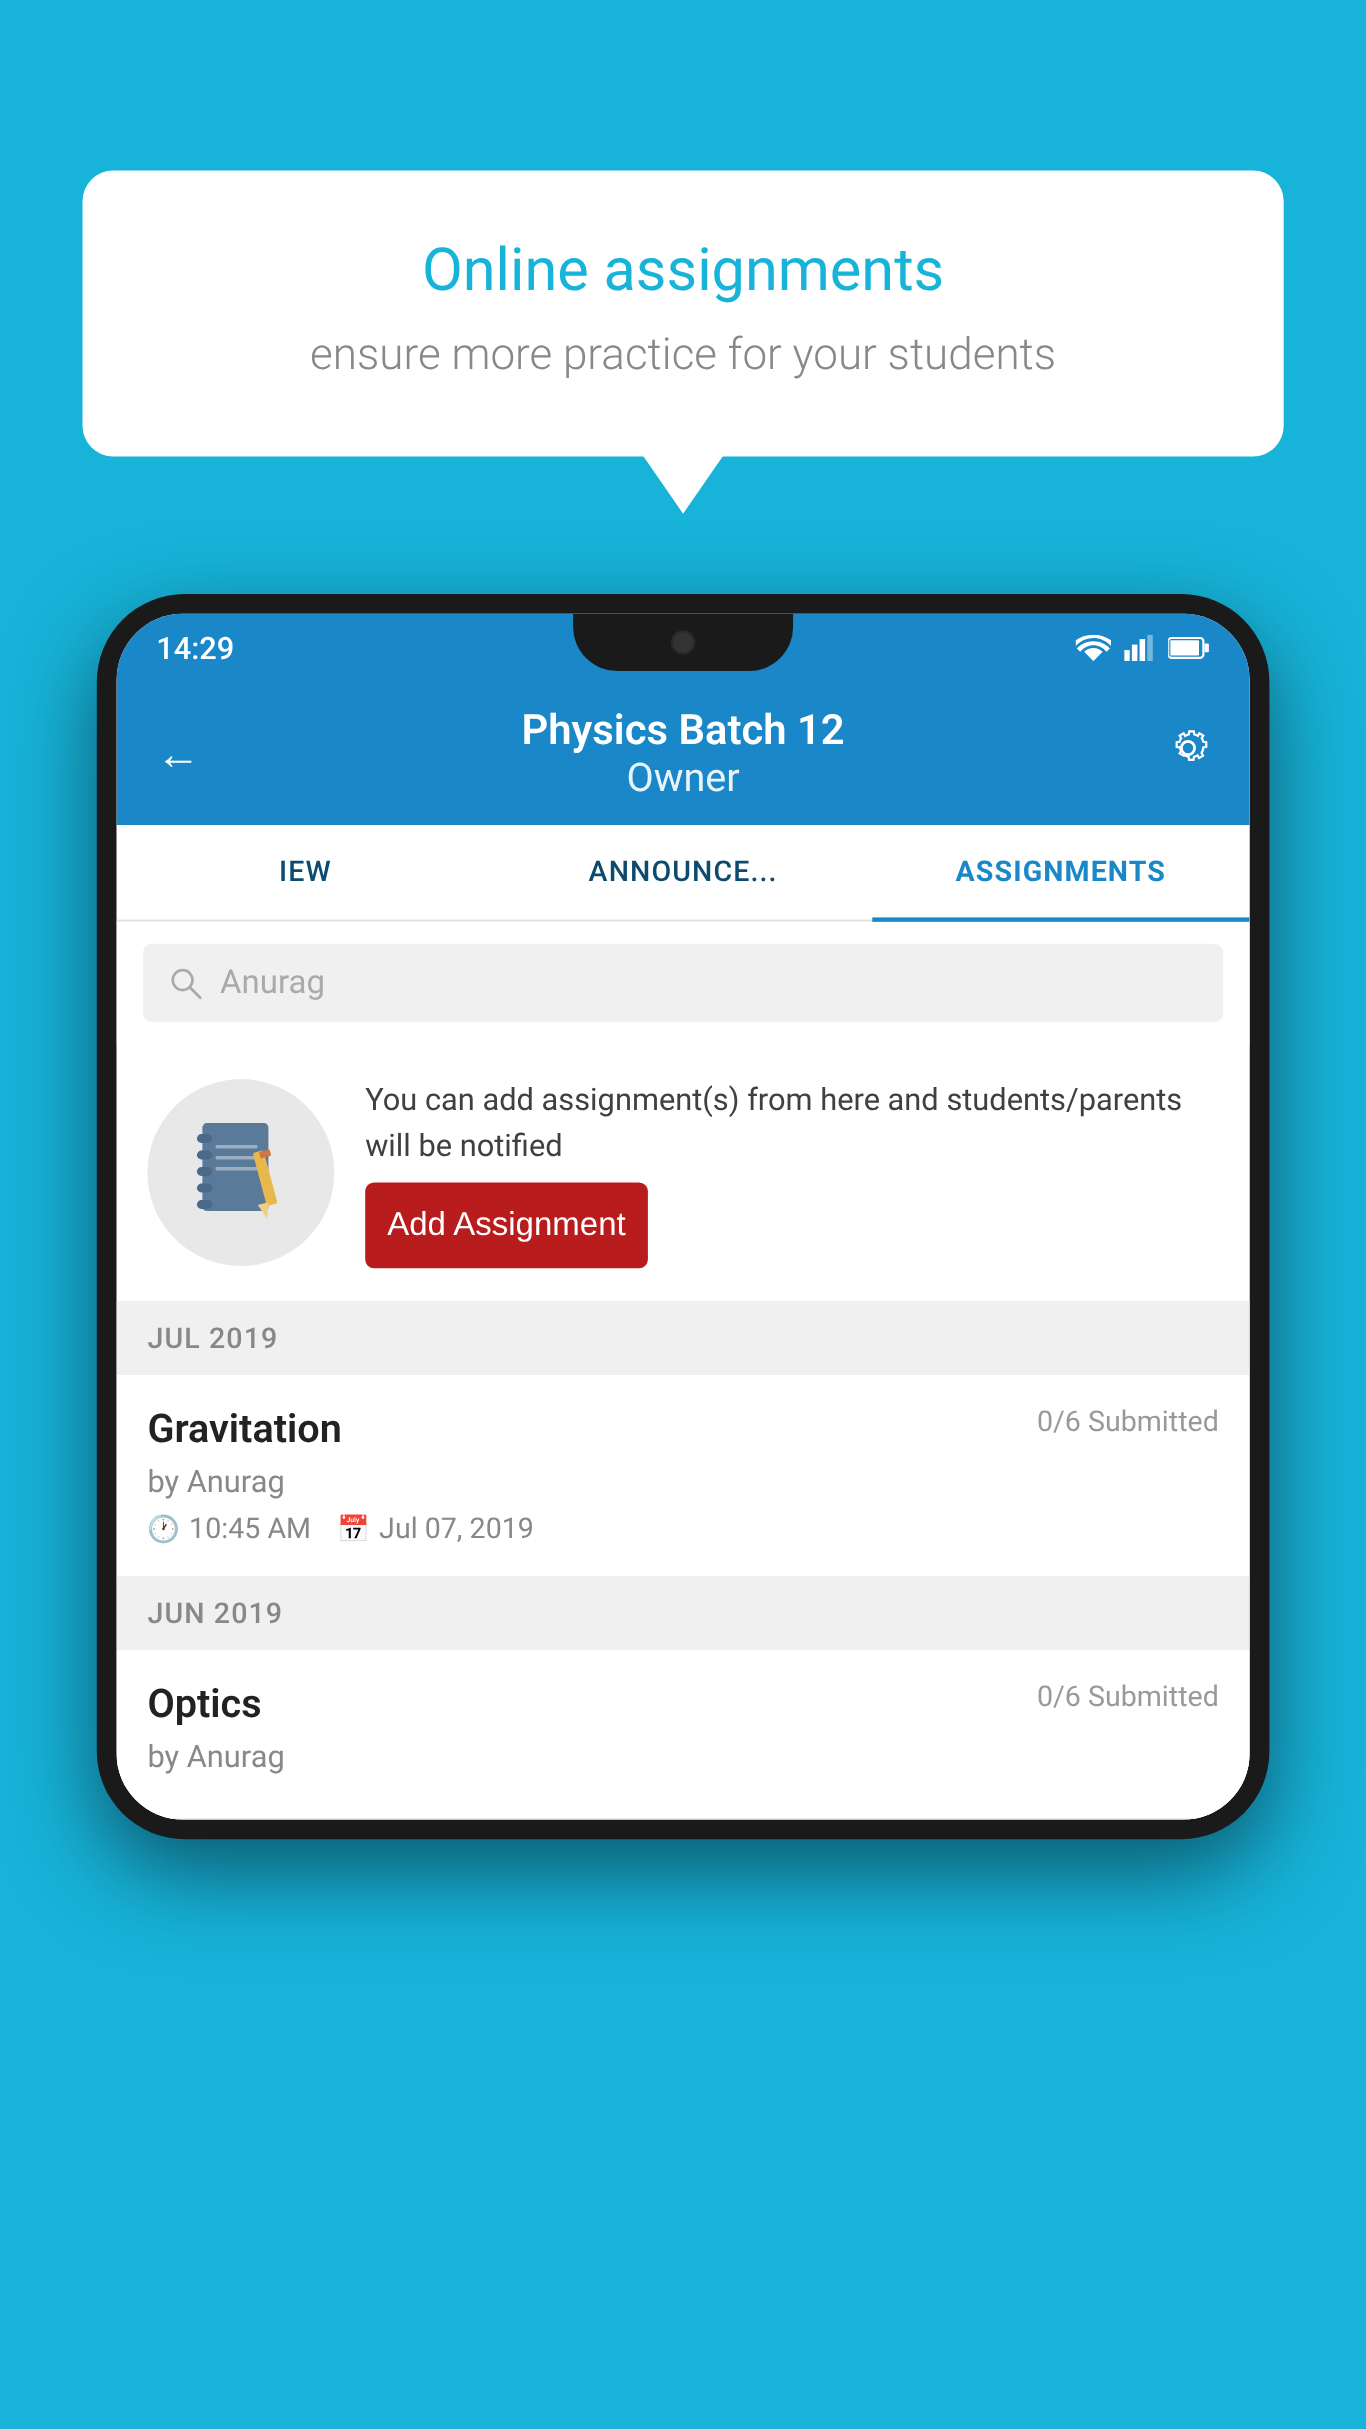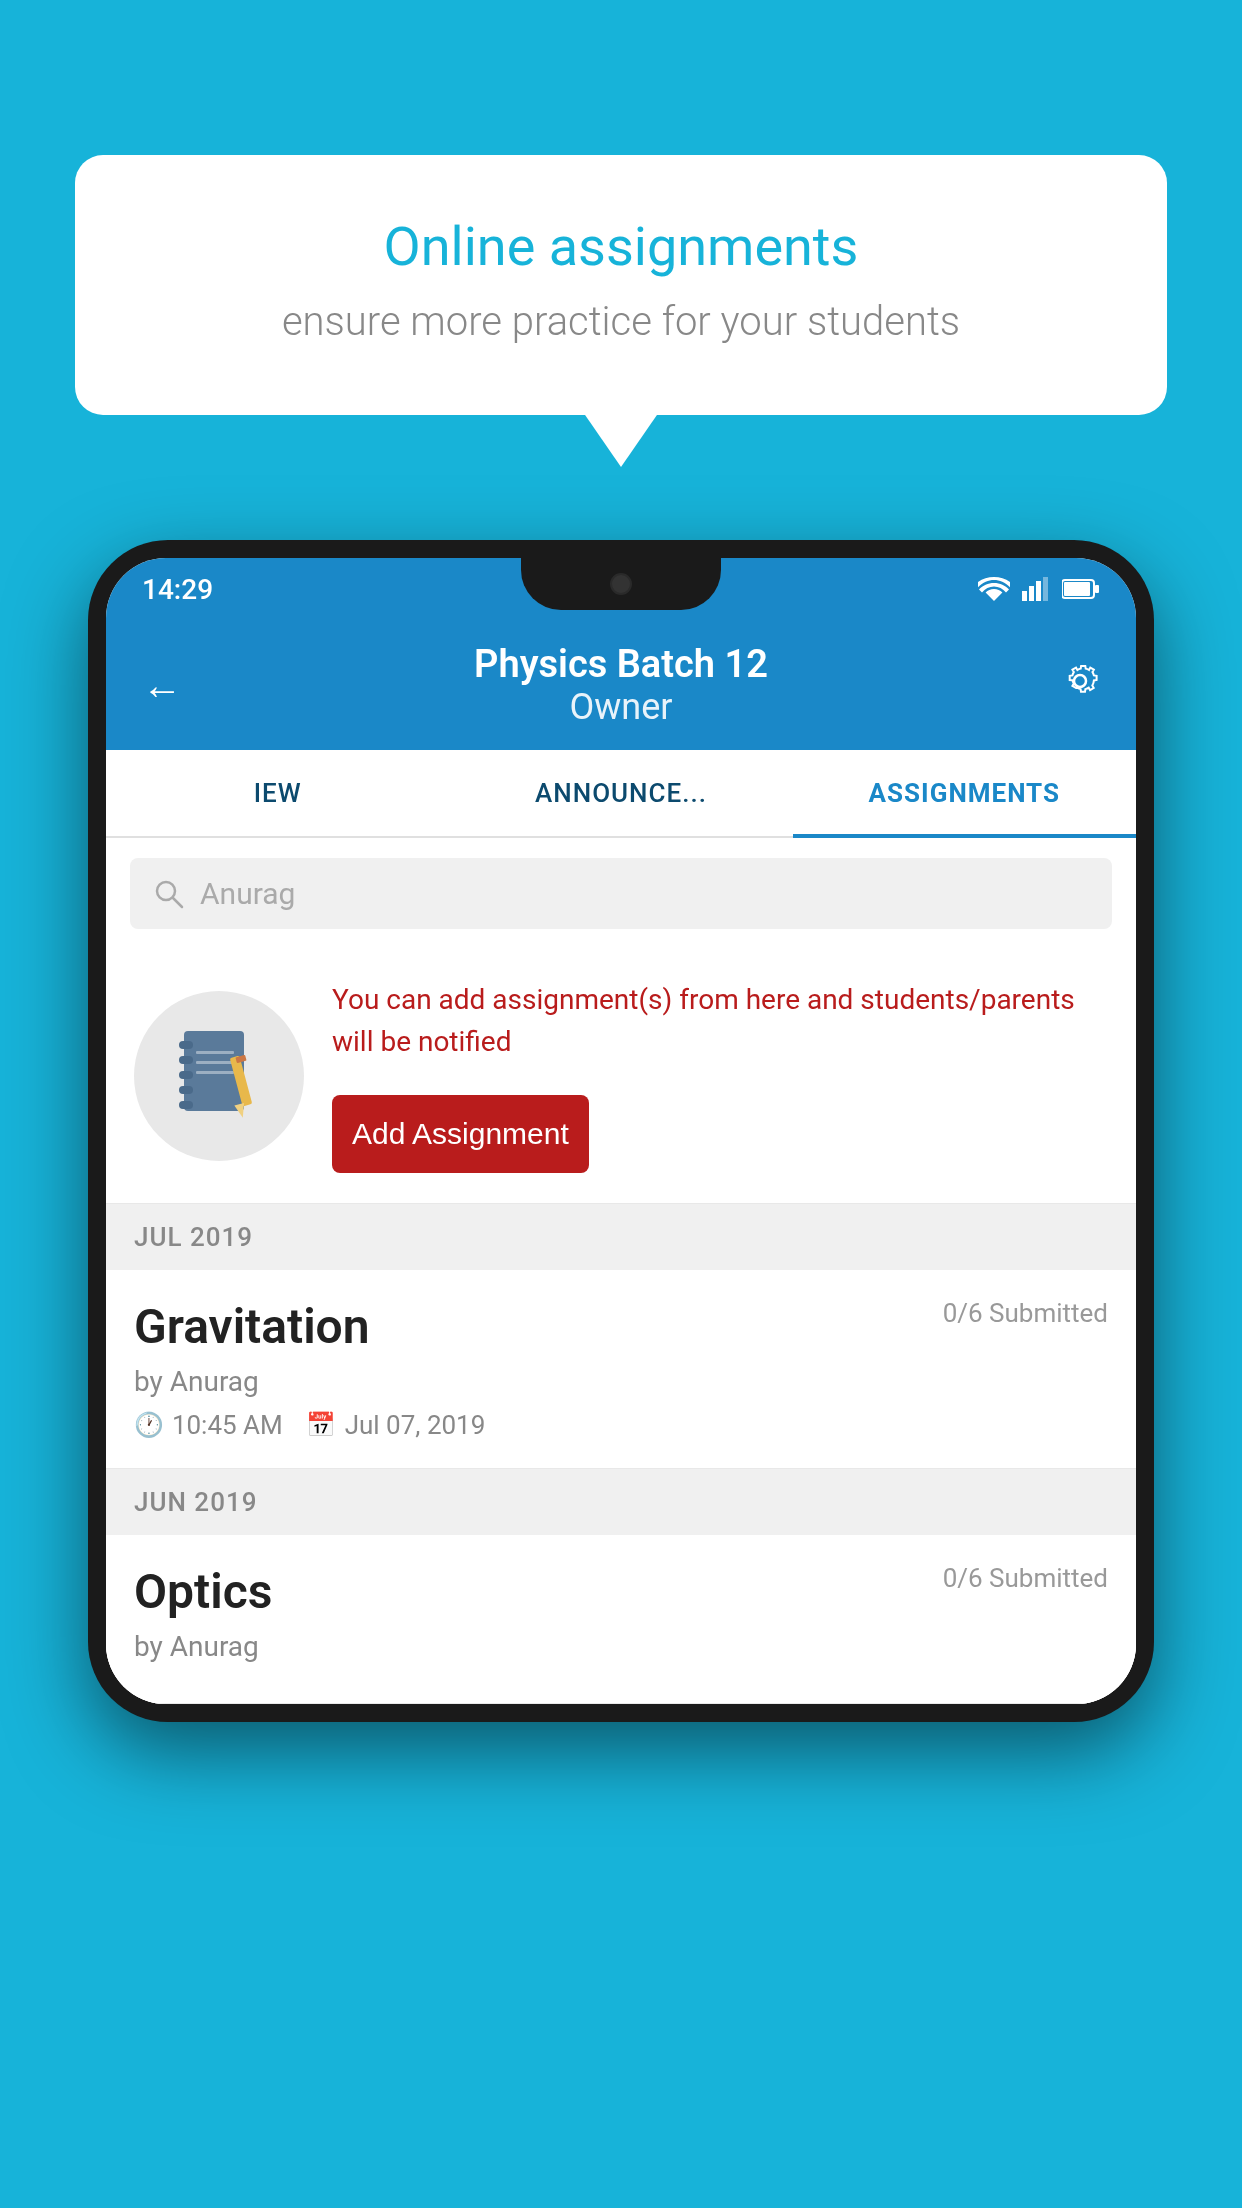--- a/index.html
+++ b/index.html
@@ -235,23 +235,23 @@
       align-items: center;
       justify-content: center;
     }
 
     .promo-right {
       flex: 1;
     }
 
     .promo-text {
       font-size: 28px;
-      color: #b91c1c;
+      color: #404040;
       line-height: 1.5;
-      margin-bottom: 32px;
+      margin-bottom: 12px;
     }
 
     .add-assignment-btn {
       background: #b91c1c;
       color: white;
       border: none;
       border-radius: 8px;
       padding: 22px 20px;
       font-size: 30px;
       font-weight: 500;
@@ -276,21 +276,21 @@
     }
 
     .assignment-top-row {
       display: flex;
       justify-content: space-between;
       align-items: flex-start;
       margin-bottom: 10px;
     }
 
     .assignment-name {
-      font-size: 48px;
+      font-size: 36px;
       font-weight: 600;
       color: #222;
     }
 
     .assignment-submitted {
       font-size: 26px;
       color: #999;
     }
 
     .assignment-by {

